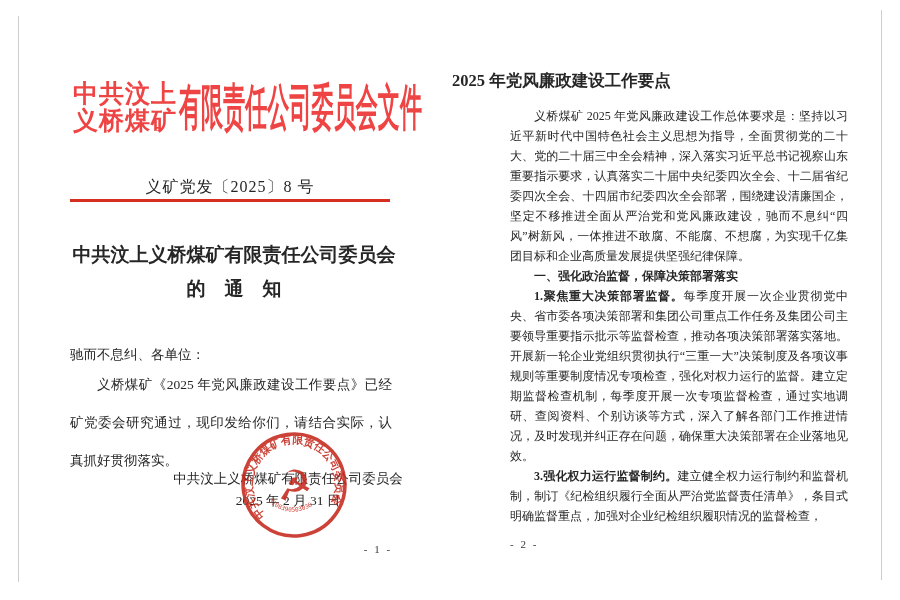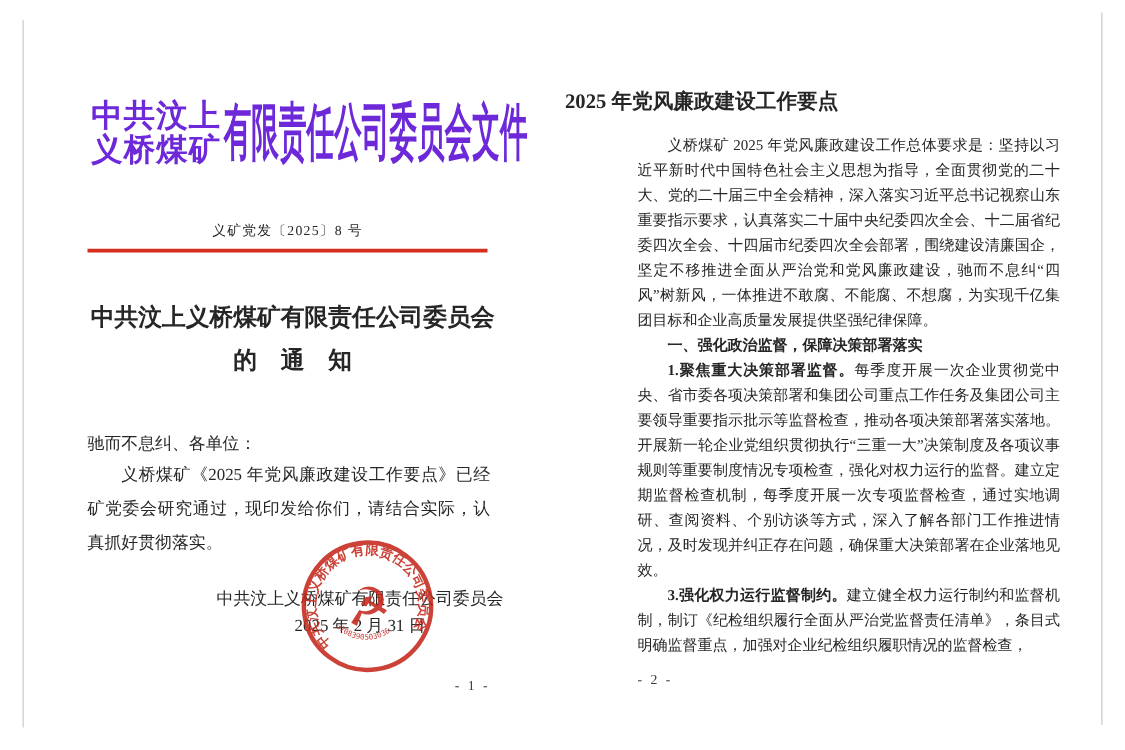--- a/index.html
+++ b/index.html
@@ -24,49 +24,49 @@
   .edge-right { left: 881px; top: 10px; height: 570px; }
 
   .page { position: absolute; top: 0; height: 600px; background: transparent; }
   .page-1 { left: 18px;  width: 432px; }
   .page-2 { left: 452px; width: 430px; }
 
   
   .letterhead {
     position: absolute; left: 55px; top: 80px;
     display: flex; align-items: center;
-    color: #6d28d9; font-weight: bold; white-space: nowrap;
+    color: #ef4444; font-weight: bold; white-space: nowrap;
   }
   .lh-org { font-size: 25px; line-height: 27px; letter-spacing: 1px; }
   .lh-suffix {
     font-size: 47px; line-height: 50px;
     transform: scale(0.47, 1.05);
     transform-origin: left center;
     margin-left: 2px;
   }
   .doc-number {
     position: absolute; left: 52px; top: 177px; width: 320px;
-    text-align: center; font-size: 11px; letter-spacing: 1px;
+    text-align: center; font-size: 16px; letter-spacing: 1px;
   }
   .red-rule {
     position: absolute; left: 52px; top: 199px;
     width: 320px; height: 3px; background: #d62e1f;
   }
   .doc-title {
     position: absolute; left: 0; top: 238px; width: 432px;
     text-align: center; font-weight: bold;
     font-size: 19px; line-height: 34px;
   }
   .salutation {
     position: absolute; left: 52px; top: 346px;
     font-size: 13.5px;
   }
   .p1-body {
     position: absolute; left: 52px; top: 366px; width: 322px;
-    font-size: 13.5px; line-height: 27px;
+    font-size: 13.5px; line-height: 38px;
     text-align: justify; text-indent: 2em;
   }
   .signature {
     position: absolute; left: 140px; top: 468px; width: 260px;
     text-align: center; font-size: 13.5px; line-height: 22px;
   }
   .seal {
     position: absolute; left: 219px; top: 428px;
     width: 114px; height: 114px;
     opacity: 0.88;

